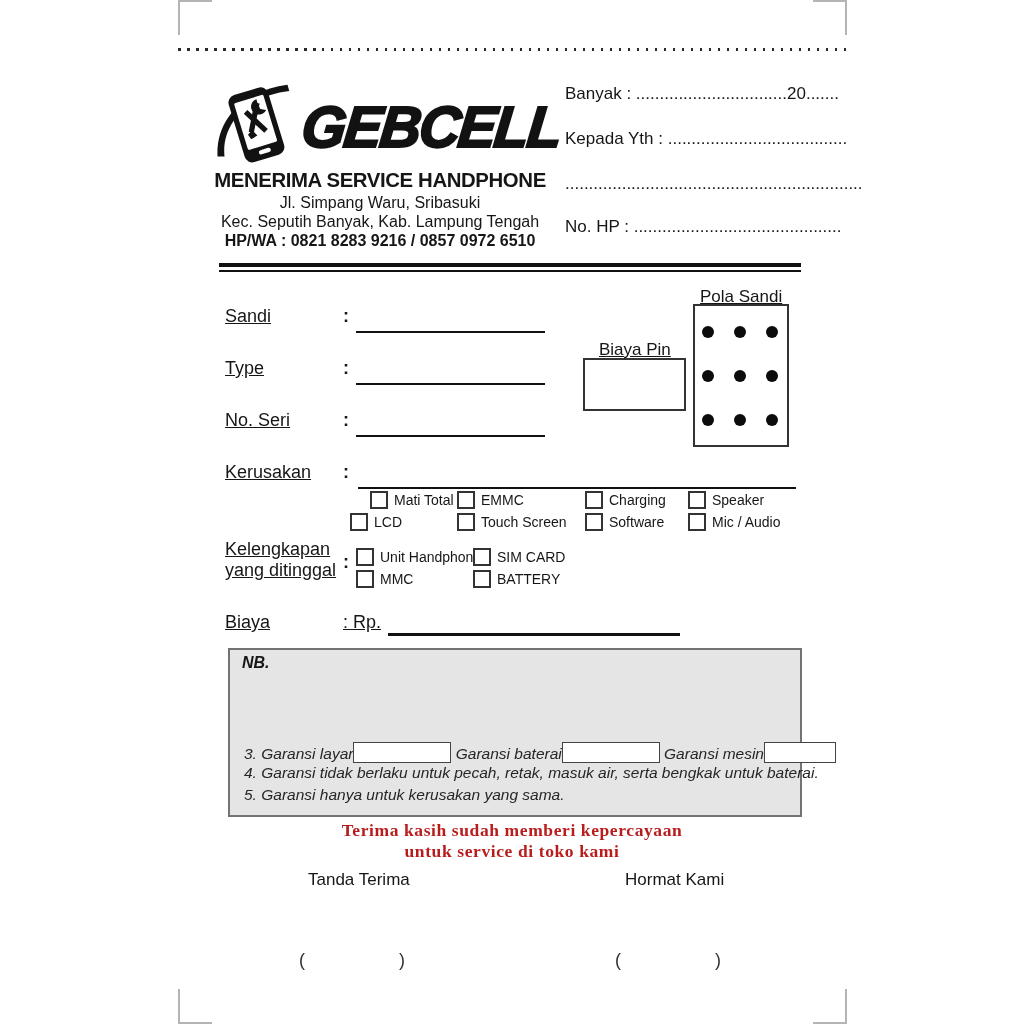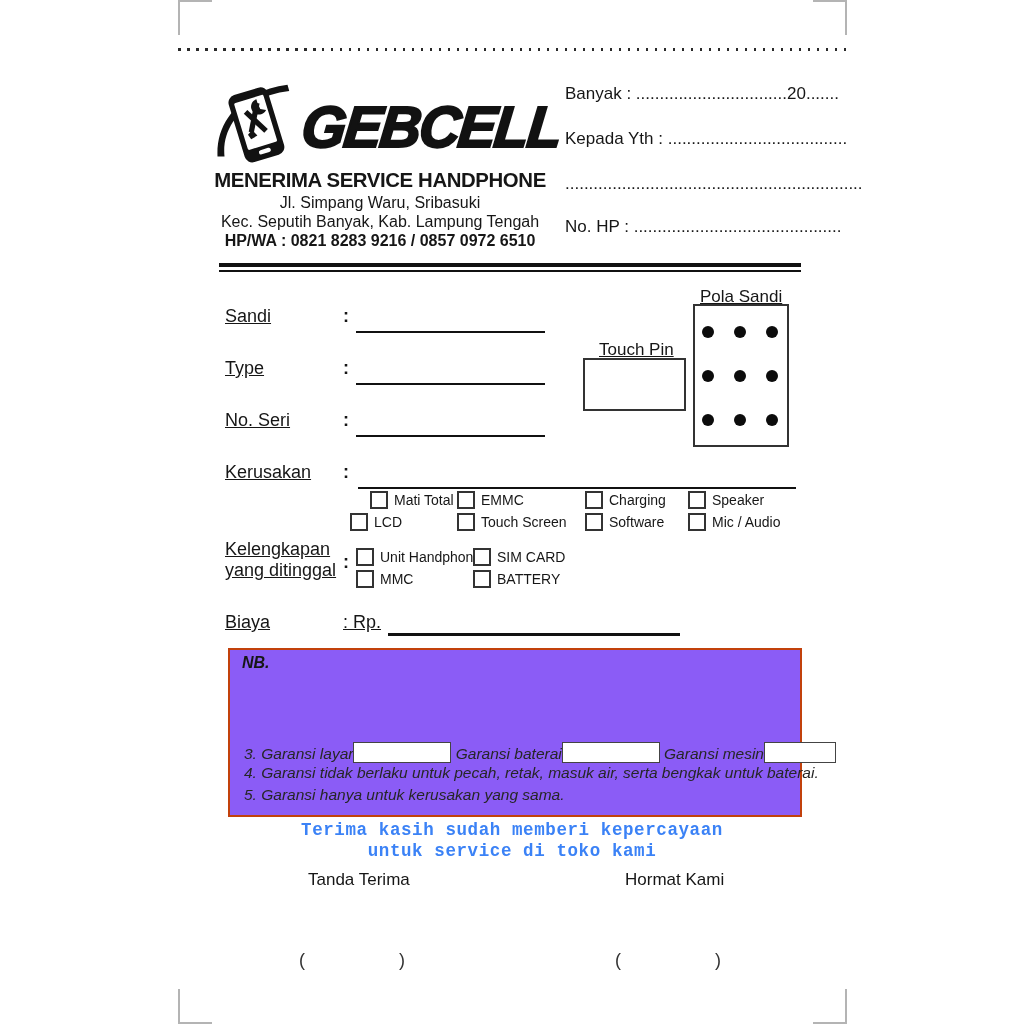--- a/index.html
+++ b/index.html
@@ -36,28 +36,28 @@
   .fline{position:absolute;height:2px;background:#111;}
   .fline.thick{height:3px;}
   
   .kodepin-box{position:absolute;left:583px;top:358px;width:99px;height:49px;border:2px solid #333;background:#fff;}
   .sandi-box{position:absolute;left:693px;top:304px;width:92px;height:139px;border:2px solid #333;background:#fff;}
   .dot{position:absolute;width:12px;height:12px;border-radius:50%;background:#0c0c0c;}
   
   .cbitem{position:absolute;display:flex;align-items:center;gap:6px;font-size:14px;white-space:nowrap;}
   .cb{width:14px;height:14px;border:2px solid #333;background:#fff;flex:0 0 auto;}
   
-  .nb-box{position:absolute;left:228px;top:648px;width:570px;height:165px;border:2px solid #c2410c;background:#8b5cf6;}
+  .nb-box{position:absolute;left:228px;top:648px;width:570px;height:165px;border:2px solid #737373;background:#e5e5e5;}
   .nb-title{position:absolute;left:12px;top:4px;font-size:16px;font-weight:bold;font-style:italic;}
   .nb-item{position:absolute;left:14px;font-size:15.5px;font-style:italic;color:#262626;white-space:nowrap;}
   .nb-wrap{white-space:normal;width:552px;line-height:21px;}
   .gbox{display:inline-block;height:19px;border:1.5px solid #444;background:#fff;vertical-align:-4px;}
   
   .thanks{position:absolute;width:1024px;text-align:center;
-    font-family:Liberation Mono, monospace;font-weight:bold;font-size:17.5px;letter-spacing:0.6px;color:#3b82f6;}
+    font-family:Liberation Serif, serif;font-weight:bold;font-size:17.5px;letter-spacing:0.6px;color:#b91c1c;}
   .sign{position:absolute;font-size:17px;white-space:nowrap;}
   .paren{position:absolute;font-size:18px;color:#333;}
 </style>
 </head>
 <body>
 
 <div class="crop tl" style="left:178px;top:0;"></div>
 <div class="crop tr" style="left:813px;top:0;"></div>
 <div class="crop bl" style="left:178px;top:989px;"></div>
 <div class="crop br" style="left:813px;top:989px;"></div>
@@ -109,21 +109,21 @@
 <div class="fline" style="left:356px;top:331px;width:189px;"></div>
 
 <div class="flabel" style="left:225px;top:358px;">Type</div>
 <div class="fcolon" style="left:343px;top:358px;">:</div>
 <div class="fline" style="left:356px;top:383px;width:189px;"></div>
 
 <div class="flabel" style="left:225px;top:410px;">No. Seri</div>
 <div class="fcolon" style="left:343px;top:410px;">:</div>
 <div class="fline" style="left:356px;top:435px;width:189px;"></div>
 
-<div class="flabel" style="left:599px;top:340px;font-size:17px;">Touch Pin</div>
+<div class="flabel" style="left:599px;top:340px;font-size:17px;">Biaya Pin</div>
 <div class="kodepin-box"></div>
 
 <div class="flabel" style="left:700px;top:287px;font-size:17px;">Pola Sandi</div>
 <div class="sandi-box">
   <span class="dot" style="left:7px;top:20px;"></span>
   <span class="dot" style="left:39px;top:20px;"></span>
   <span class="dot" style="left:71px;top:20px;"></span>
   <span class="dot" style="left:7px;top:64px;"></span>
   <span class="dot" style="left:39px;top:64px;"></span>
   <span class="dot" style="left:71px;top:64px;"></span>

